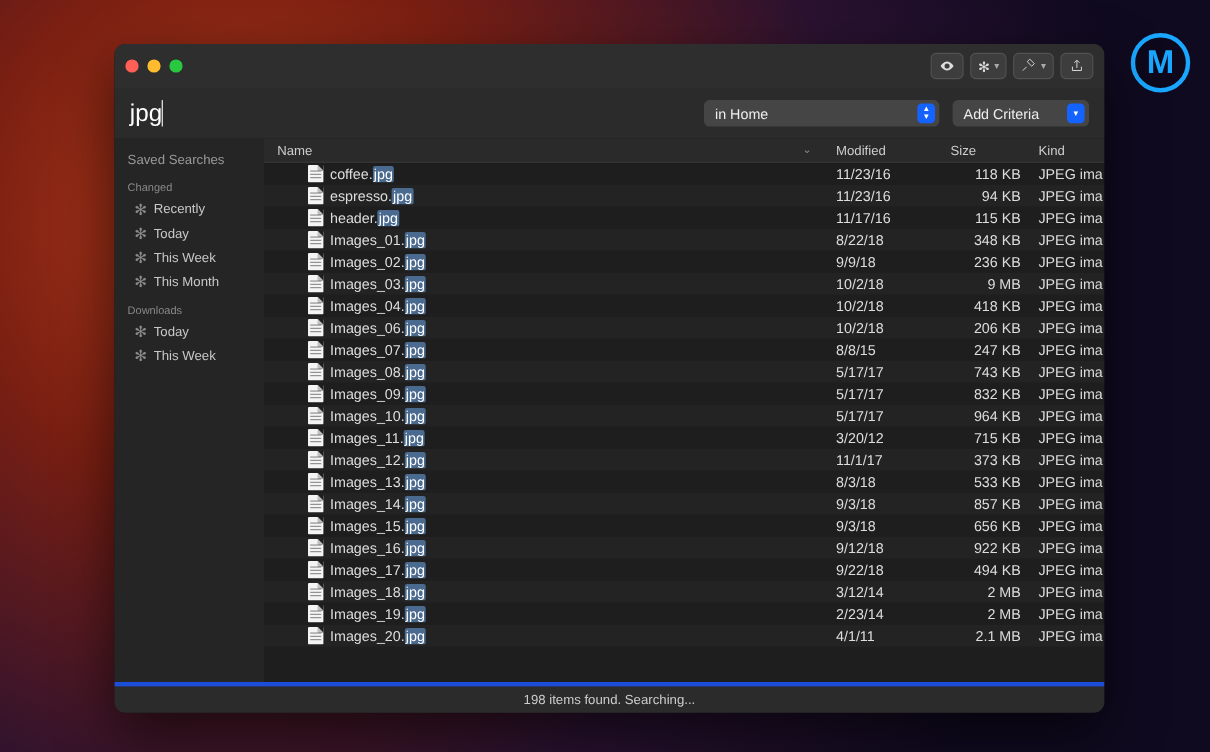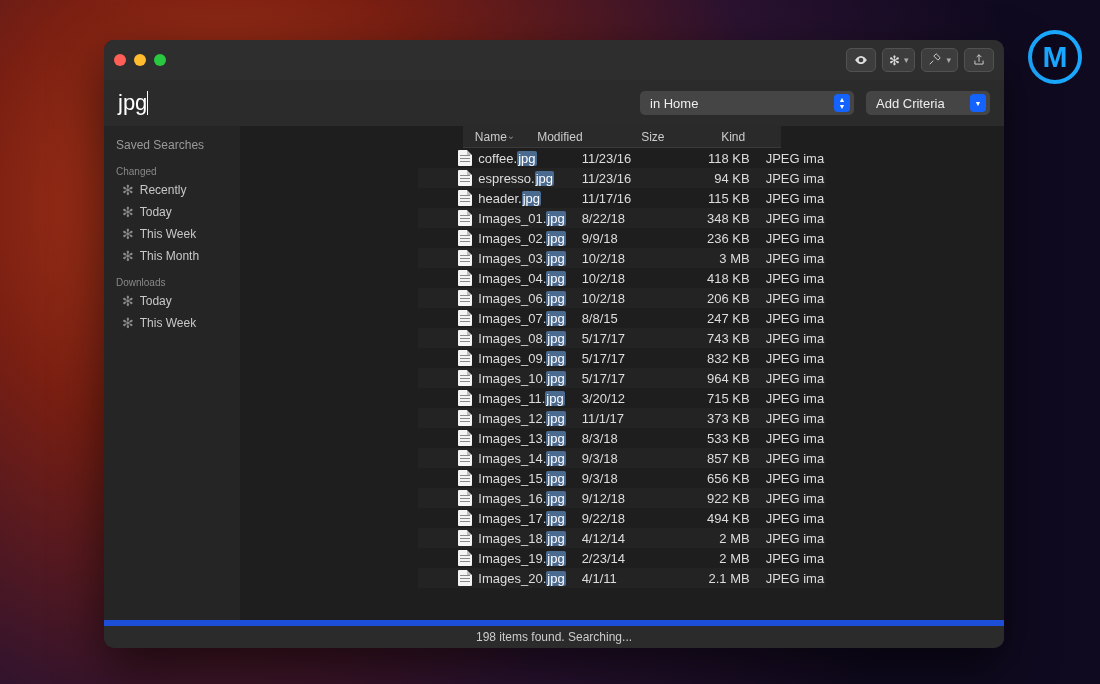--- a/index.html
+++ b/index.html
@@ -123,21 +123,20 @@
     cursor: pointer;
     line-height: 18px;
   }
   .sb-item .gear { color: #8a8a8a; font-size: 14px; }
   
   .listpane {
     flex: 1;
     display: flex; flex-direction: column;
     min-width: 0;
     background: #1e1e1e;
-    align-items: center;
   }
   .colheaders {
     height: 22px;
     background: #2a2a2a;
     display: flex; align-items: center;
     color: #ccc;
     font-size: 12px;
     border-bottom: 1px solid #3a3a3a;
     position: relative;
   }
@@ -184,21 +183,21 @@
   
   .rows::-webkit-scrollbar { width: 10px; }
   .rows::-webkit-scrollbar-track { background: #1a1a1a; }
   .rows::-webkit-scrollbar-thumb { background: #555; border-radius: 5px; }
   
   .statusbar {
     height: 28px;
     background: #2b2b2b;
     display: flex; align-items: center; justify-content: center;
     color: #ccc; font-size: 12px;
-    border-top: 6px solid #1d4ed8;
+    border-top: 4px solid #1d4ed8;
   }
 </style>
 </head>
 <body>
 
 <div class="brand-m">M</div>
 
 <div class="window">
 
   <div class="titlebar">
@@ -341,21 +340,21 @@
             <div class="c modified">9/9/18</div>
             <div class="c size">236 KB</div>
             <div class="c kind">JPEG ima</div>
           </div>
           <div class="row odd">
             <div class="c name">
               <span class="fileicon"></span>
               <span>Images_03.<span class="hl">jpg</span></span>
             </div>
             <div class="c modified">10/2/18</div>
-            <div class="c size">3 MB</div>
+            <div class="c size">9 MB</div>
             <div class="c kind">JPEG ima</div>
           </div>
           <div class="row even">
             <div class="c name">
               <span class="fileicon"></span>
               <span>Images_04.<span class="hl">jpg</span></span>
             </div>
             <div class="c modified">10/2/18</div>
             <div class="c size">418 KB</div>
             <div class="c kind">JPEG ima</div>
@@ -466,21 +465,21 @@
             </div>
             <div class="c modified">9/22/18</div>
             <div class="c size">494 KB</div>
             <div class="c kind">JPEG ima</div>
           </div>
           <div class="row odd">
             <div class="c name">
               <span class="fileicon"></span>
               <span>Images_18.<span class="hl">jpg</span></span>
             </div>
-            <div class="c modified">4/12/14</div>
+            <div class="c modified">3/12/14</div>
             <div class="c size">2 MB</div>
             <div class="c kind">JPEG ima</div>
           </div>
           <div class="row even">
             <div class="c name">
               <span class="fileicon"></span>
               <span>Images_19.<span class="hl">jpg</span></span>
             </div>
             <div class="c modified">2/23/14</div>
             <div class="c size">2 MB</div>

